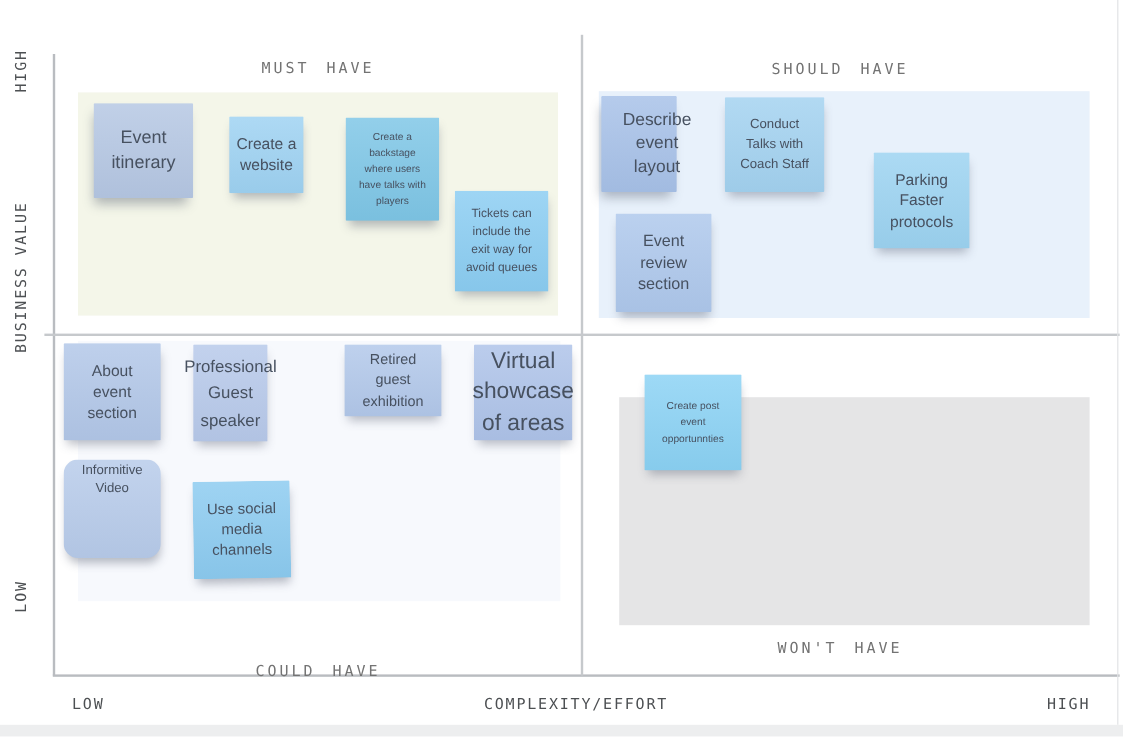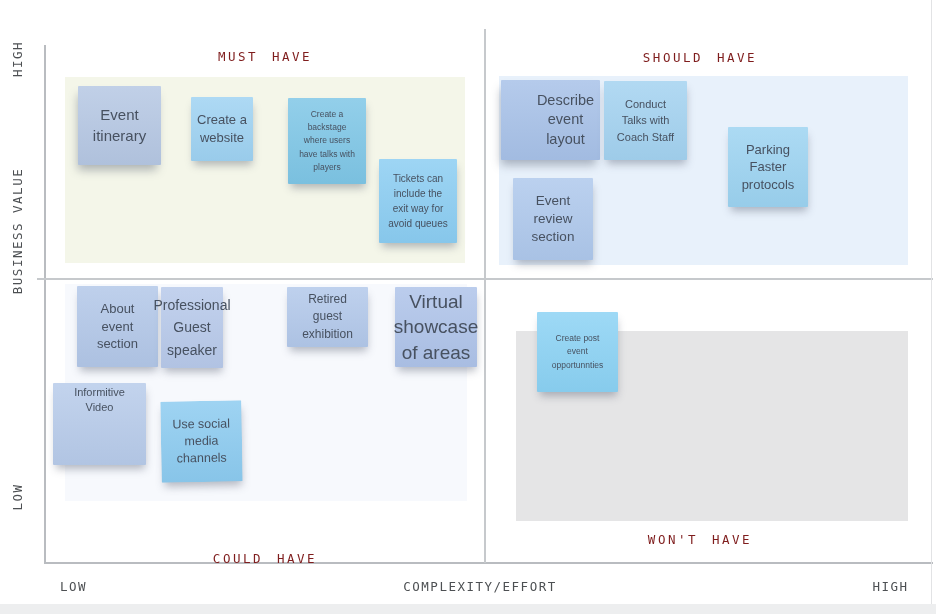--- a/index.html
+++ b/index.html
@@ -6,21 +6,21 @@
   .board{
     position:relative;width:936px;height:614px;background:#ffffff;overflow:hidden;
     font-family:"Liberation Sans","DejaVu Sans",sans-serif;
   }
   .axis-line{position:absolute;background:#b9bcc0;}
   .divider{position:absolute;background:#c6c9cc;}
   .region{position:absolute;}
   .q-label{
     position:absolute;width:300px;text-align:center;
     font-family:"DejaVu Sans Mono","Liberation Mono",monospace;
-    font-size:12.5px;letter-spacing:2.5px;word-spacing:4px;color:#7f1d1d;
+    font-size:12.5px;letter-spacing:2.5px;word-spacing:4px;color:#737373;
   }
   .ax-label{
     position:absolute;font-family:"DejaVu Sans Mono","Liberation Mono",monospace;
     font-size:12.5px;letter-spacing:1.5px;color:#4d5053;white-space:nowrap;
   }
   .ax-label.vert{transform:translate(-50%,-50%) rotate(-90deg);}
   .note{
     position:absolute;display:flex;align-items:center;justify-content:center;
     text-align:center;color:#475160;white-space:pre-line;
     border-radius:1px;padding:2px;box-sizing:border-box;
@@ -68,46 +68,46 @@
   <div class="note" style="left: 288px; top: 98px; width: 78px; height: 86px; font-size: 8.5px; line-height: 1.55; background-color: rgb(126, 198, 230);">Create a
 backstage
 where users
 have talks with
 players</div>
   <div class="note" style="left: 379px; top: 159px; width: 78px; height: 84px; font-size: 10px; line-height: 1.5; background-color: rgb(139, 205, 242);">Tickets can
 include the
 exit way for
 avoid queues</div>
 
-  <div class="note" style="left: 501px; top: 80px; width: 99px; height: 80px; font-size: 14.5px; box-shadow: rgba(70, 80, 100, 0.4) -2px 7px 9px -2px; background-color: rgb(167, 193, 232); padding-left: 32px;">Describe
+  <div class="note" style="left: 501px; top: 80px; width: 63px; height: 80px; font-size: 14.5px; box-shadow: rgba(70, 80, 100, 0.4) -2px 7px 9px -2px; background-color: rgb(167, 193, 232); padding-left: 32px;">Describe
 event
 layout</div>
   <div class="note" style="left: 604px; top: 81px; width: 83px; height: 79px; font-size: 11px; line-height: 1.5; background-color: rgb(163, 210, 240);">Conduct
 Talks  with
 Coach Staff</div>
   <div class="note" style="left: 728px; top: 127px; width: 80px; height: 80px; font-size: 13px; background-color: rgb(156, 211, 241);">Parking
 Faster
 protocols</div>
   <div class="note" style="left: 513px; top: 178px; width: 80px; height: 82px; font-size: 13.5px; background-color: rgb(174, 200, 236);">Event
 review
 section</div>
 
-  <div class="note" style="left: 53px; top: 286px; width: 81px; height: 81px; font-size: 13px; background-color: rgb(178, 199, 232); margin-left: 24px;">About
+  <div class="note" style="left: 53px; top: 286px; width: 81px; height: 81px; font-size: 13px; background-color: rgb(178, 199, 232);">About
 event
 section</div>
   <div class="note" style="left: 161px; top: 287px; width: 62px; height: 81px; font-size: 14px; line-height: 1.6; background-color: rgb(183, 201, 234);">Professional
 Guest
 speaker</div>
   <div class="note" style="left: 287px; top: 287px; width: 81px; height: 60px; font-size: 12px; line-height: 1.45; background-color: rgb(178, 200, 234);">Retired
 guest
 exhibition</div>
   <div class="note" style="left: 395px; top: 287px; width: 82px; height: 80px; font-size: 19px; background-color: rgb(174, 195, 233);">Virtual
 showcase
 of areas</div>
-  <div class="note" style="left: 53px; top: 383px; width: 93px; height: 82px; font-size: 11px; align-items: flex-start; background-color: rgb(183, 203, 234);">Informitive
+  <div class="note" style="left: 53px; top: 383px; width: 81px; height: 82px; font-size: 11px; align-items: flex-start; background-color: rgb(183, 203, 234); border-radius: 12px;">Informitive
 Video</div>
   <div class="note" style="left: 161px; top: 401px; width: 81px; height: 81px; font-size: 12.5px; transform: rotate(-1deg); background-color: rgb(140, 203, 240);">Use social
 media
 channels</div>
 
   <div class="note" style="left: 537px; top: 312px; width: 81px; height: 80px; font-size: 8.5px; line-height: 1.6; background-color: rgb(139, 210, 244);">Create post
 event
 opportunnties</div>
 
 </div>

